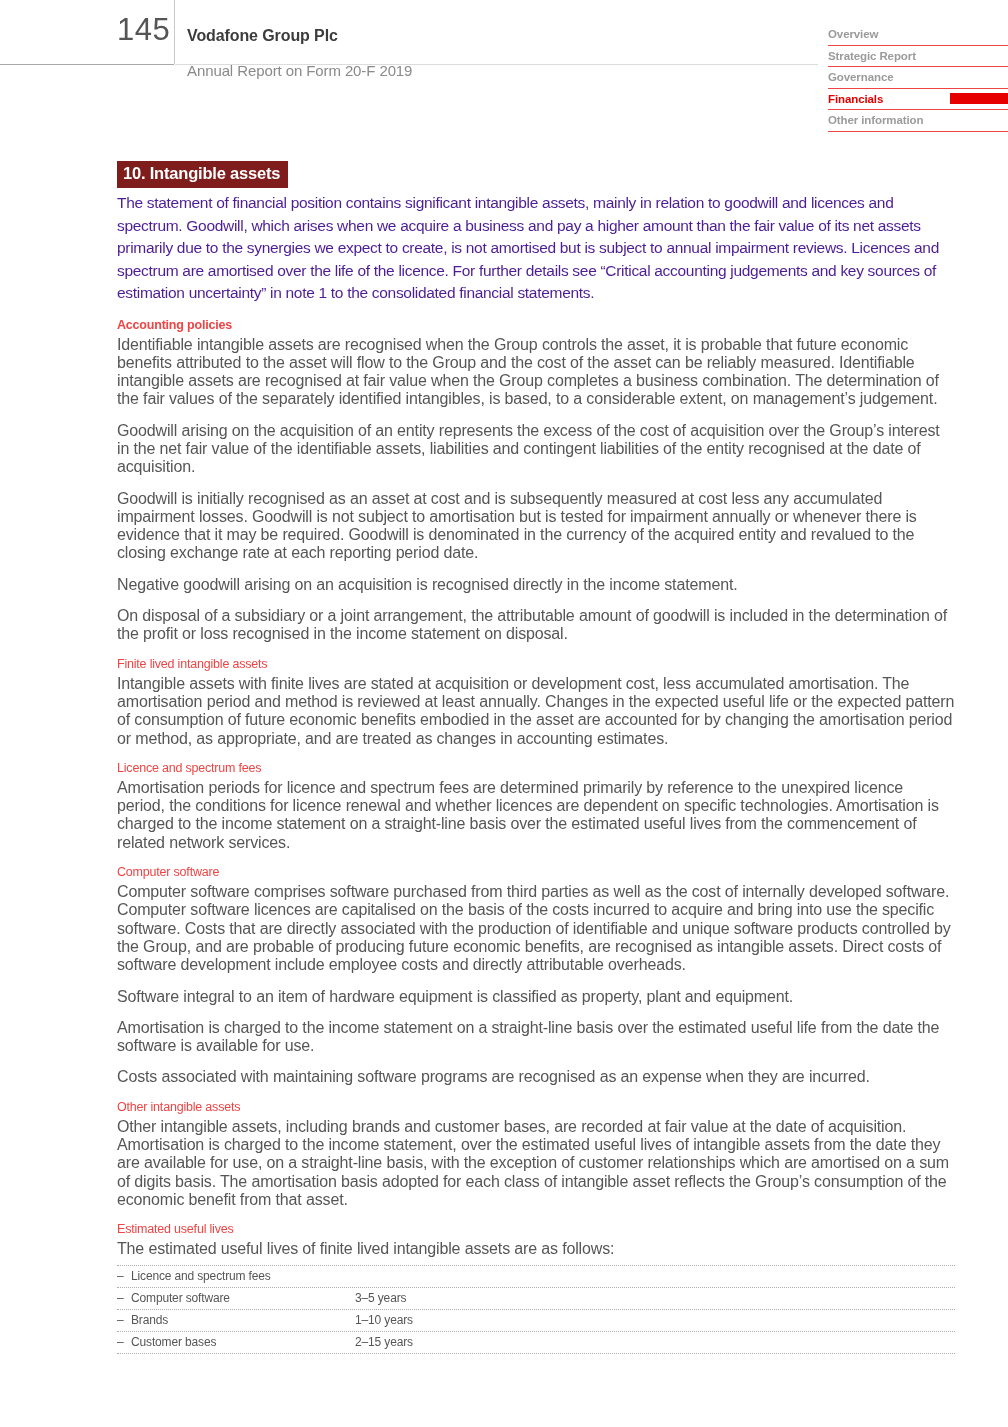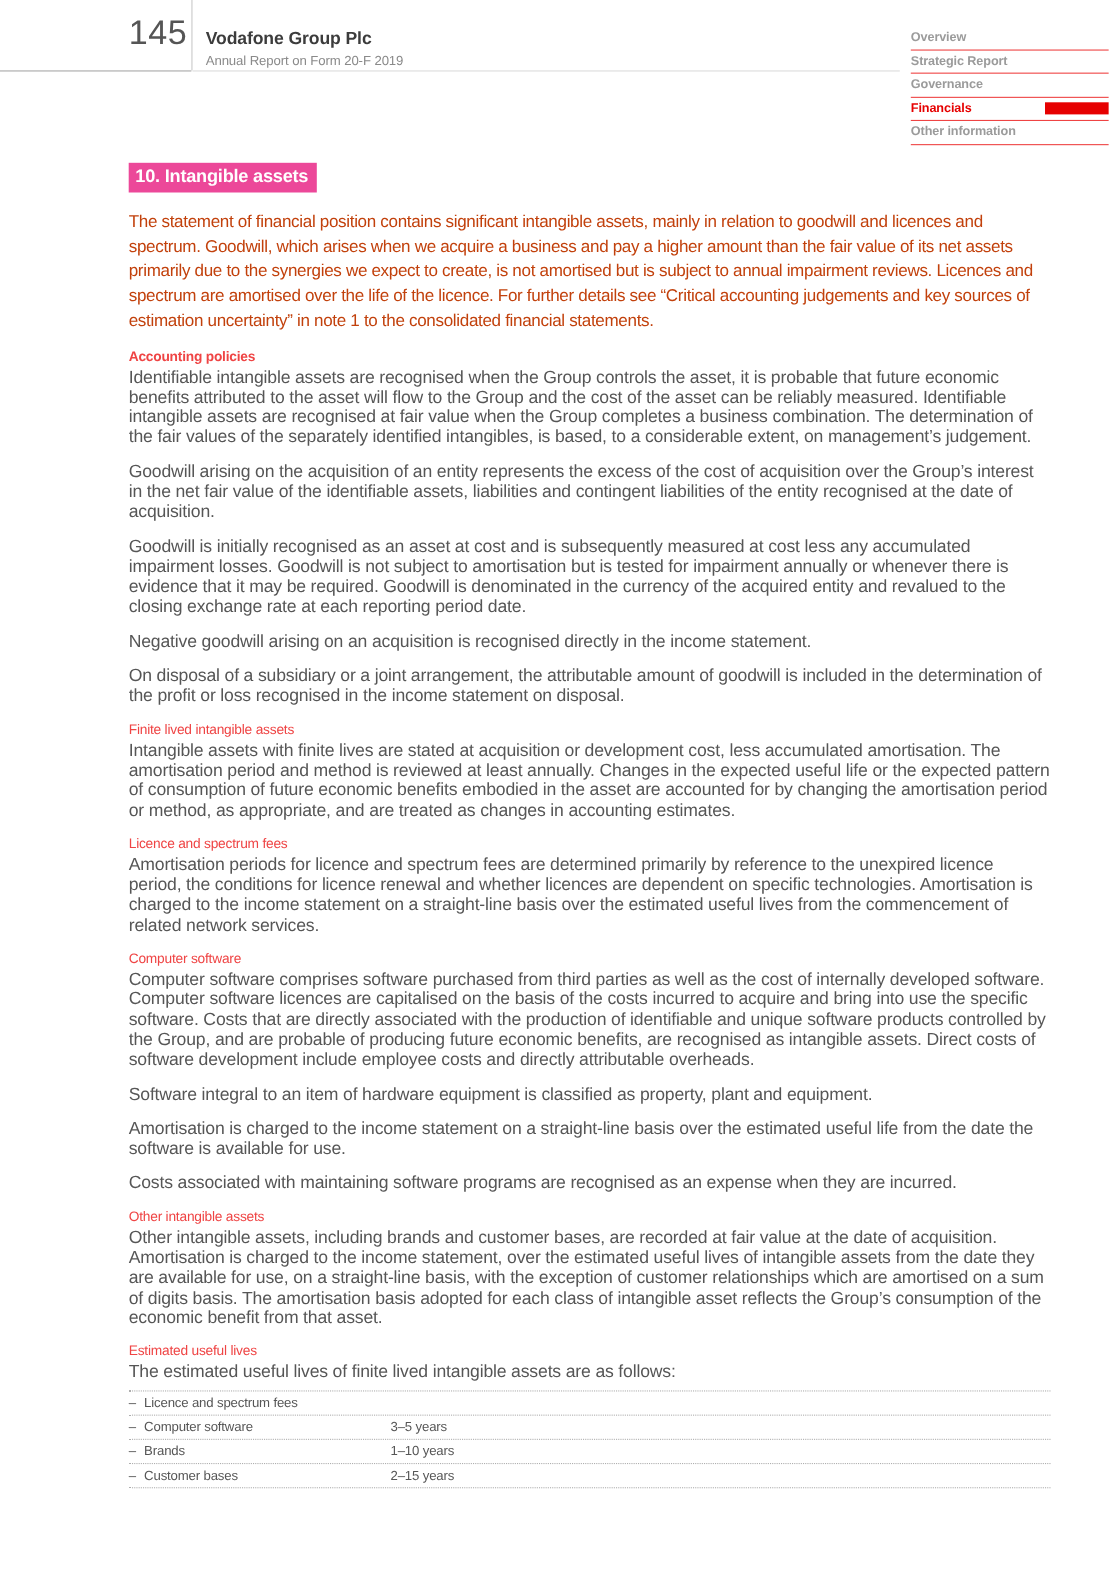--- a/index.html
+++ b/index.html
@@ -15,21 +15,21 @@
     position:absolute; left:117px; top:12px;
     font-size:31px; font-weight:400; color:#555;
     letter-spacing:0.5px;
   }
   .v-divider {
     position:absolute; left:174px; top:0; height:64px;
     border-left:1px solid #c9c9c9;
   }
   .header-text { position:absolute; left:187px; top:27px; }
   .company-name { font-size:16px; font-weight:bold; color:#3c3c3c; letter-spacing:-0.1px; }
-  .report-title { font-size:12px; color:#8a8a8a; margin-top:3px; letter-spacing:-0.1px; }
+  .report-title { font-size:15px; color:#8a8a8a; margin-top:17px; letter-spacing:-0.1px; }
   .header-rule-dark {
     position:absolute; left:0; top:64px; width:174px;
     border-top:1px solid #a8a8a8;
   }
   .header-rule {
     position:absolute; left:175px; top:64px; width:643px;
     border-top:1px solid #dcdcdc;
   }
 
   
@@ -44,27 +44,27 @@
   .nav-item.active { color:#e60000; }
   .active-bar {
     position:absolute; right:0; top:4px; width:58px; height:11px;
     background:#e60000;
   }
 
   
   .main { position:absolute; left:117px; top:148px; width:838px; }
 
   .title-banner {
-    display:inline-block; background:#ec4899; color:#ffffff;
+    display:inline-block; background:#7f1d1d; color:#ffffff;
     font-size:16.5px; font-weight:bold;
-    padding:3px 8px 5px 6px; letter-spacing:-0.2px;
+    padding:3px 8px 5px 6px; letter-spacing:-0.2px;margin-top:13px;
   }
 
   .intro {
-    margin-top:16px; color:#c2410c;
+    margin-top:4px; color:#4c1d95;
     font-size:15.5px; line-height:22.5px; letter-spacing:-0.3px;
   }
 
   .section-heading {
     color:#ef4444; font-size:12.5px; font-weight:normal;
     margin:13px 0 4px; letter-spacing:-0.2px;
   }
   .section-heading.bold { font-weight:bold; }
 
   p.body {

